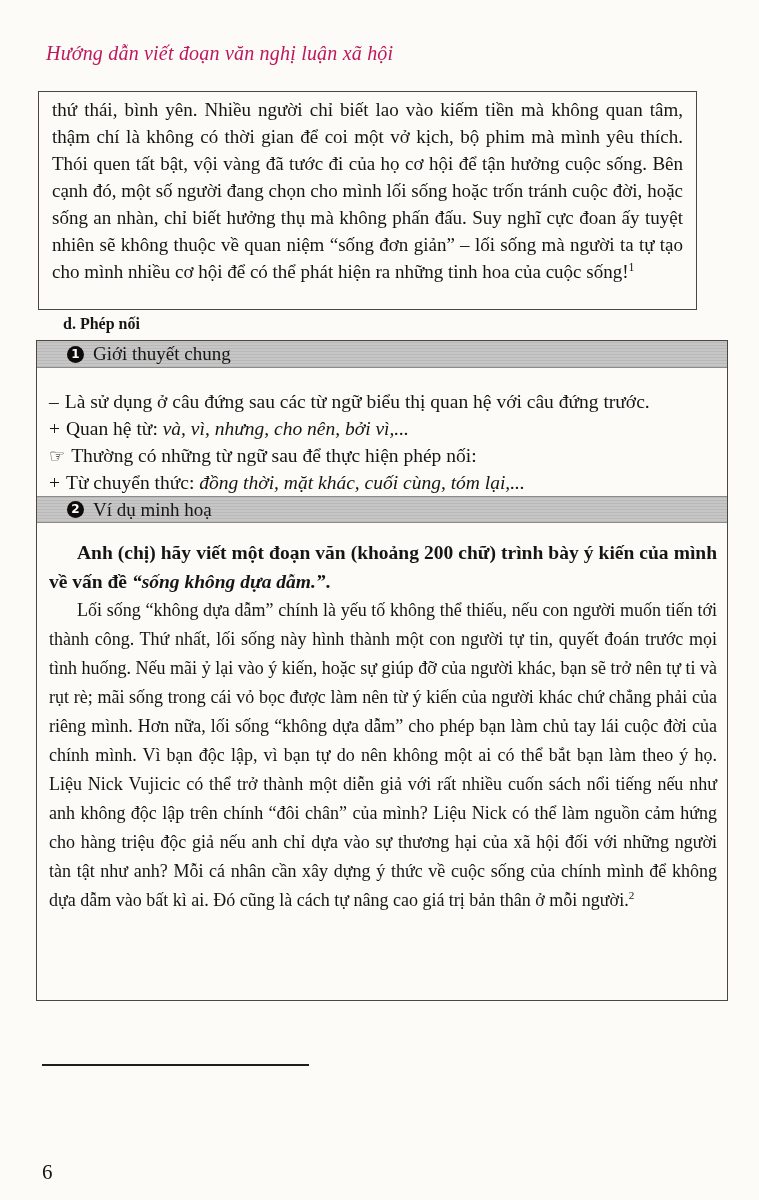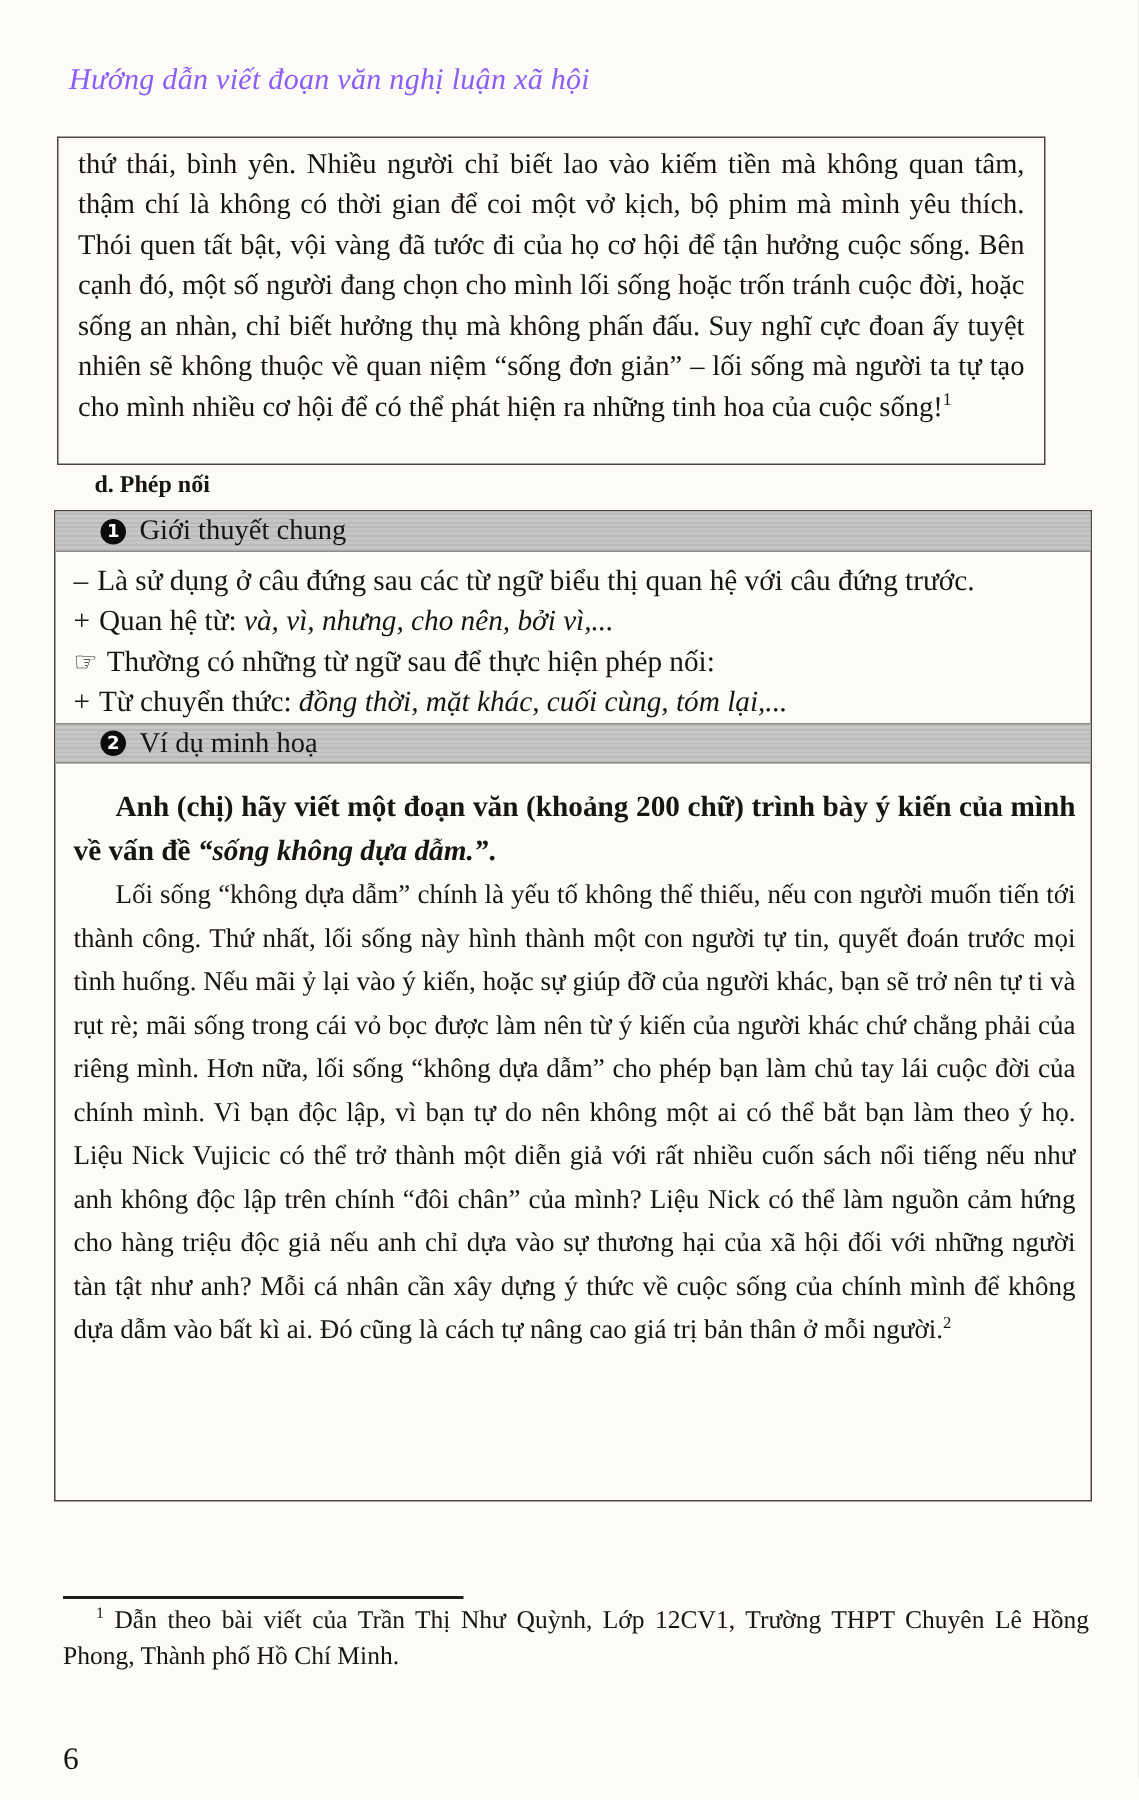--- a/index.html
+++ b/index.html
@@ -8,21 +8,21 @@
     position:relative;
     width:759px; height:1200px;
     margin:0 auto;
     background:#fcfbf7;
     color:#171513;
     font-family:"Liberation Serif","DejaVu Serif",serif;
     overflow:hidden;
   }
   .running-head {
     position:absolute; left:46px; top:42px;
-    font-style:italic; font-size:20px; color:#8b5cf6;
+    font-style:italic; font-size:20px; color:#be185d;
     letter-spacing:0.2px;
   }
   .quote-box {
     position:absolute; left:38px; top:91px; width:659px; min-height:219px;
     border:1px solid #4a4742;
     padding:4px 13px 6px 13px;
     font-size:19px; line-height:27px;
     text-align:justify;
   }
   .section-heading {
@@ -44,21 +44,21 @@
   }
   .gray-bar.second { border-top:1px solid #8d8b87; }
   .num-badge {
     display:inline-block; width:17px; height:17px; border-radius:50%;
     background:#0d0c0b; color:#ffffff;
     font-family:"DejaVu Sans",sans-serif;
     font-size:12px; line-height:17px; font-weight:bold;
     text-align:center; flex:0 0 auto;
   }
   .rule-list {
-    padding:6px 10px 0 12px;
+    padding:20px 10px 0 12px;
     font-size:19.5px; line-height:27px;
   }
   .rule-line { white-space:nowrap; }
   .rule-prefix { margin-right:6px; }
   .hand-icon {
     font-family:"DejaVu Sans",sans-serif;
     font-size:18px; margin-right:6px;
   }
   .rule-examples { font-style:italic; }
   .prompt-para {
@@ -134,18 +134,17 @@
 
     <p class="prompt-para"><span>Anh (chị) hãy viết một đoạn văn (khoảng 200 chữ) trình bày ý kiến của mình về vấn đề </span><span class="prompt-topic">“sống không dựa dẫm.”</span><span>.</span></p>
 
     <p class="essay-para"><span>Lối sống “không dựa dẫm” chính là yếu tố không thể thiếu, nếu con người muốn tiến tới thành công. Thứ nhất, lối sống này hình thành một con người tự tin, quyết đoán trước mọi tình huống. Nếu mãi ỷ lại vào ý kiến, hoặc sự giúp đỡ của người khác, bạn sẽ trở nên tự ti và rụt rè; mãi sống trong cái vỏ bọc được làm nên từ ý kiến của người khác chứ chẳng phải của riêng mình. Hơn nữa, lối sống “không dựa dẫm” cho phép bạn làm chủ tay lái cuộc đời của chính mình. Vì bạn độc lập, vì bạn tự do nên không một ai có thể bắt bạn làm theo ý họ. Liệu Nick Vujicic có thể trở thành một diễn giả với rất nhiều cuốn sách nổi tiếng nếu như anh không độc lập trên chính “đôi chân” của mình? Liệu Nick có thể làm nguồn cảm hứng cho hàng triệu độc giả nếu anh chỉ dựa vào sự thương hại của xã hội đối với những người tàn tật như anh? Mỗi cá nhân cần xây dựng ý thức về cuộc sống của chính mình để không dựa dẫm vào bất kì ai. Đó cũng là cách tự nâng cao giá trị bản thân ở mỗi người.</span><sup>2</sup></p>
 
   </div>
 
   <div class="footnote-rule"></div>
 
   <div class="footnotes">
-    <div class="footnote-item"><sup>1</sup><span> Dẫn theo bài viết của Trần Thị Như Quỳnh, Lớp 12CV1, Trường THPT Chuyên Lê Hồng Phong, Thành phố Hồ Chí Minh.</span></div>
   </div>
 
   <div class="page-number">6</div>
 
 </div>
 
 </body></html>

